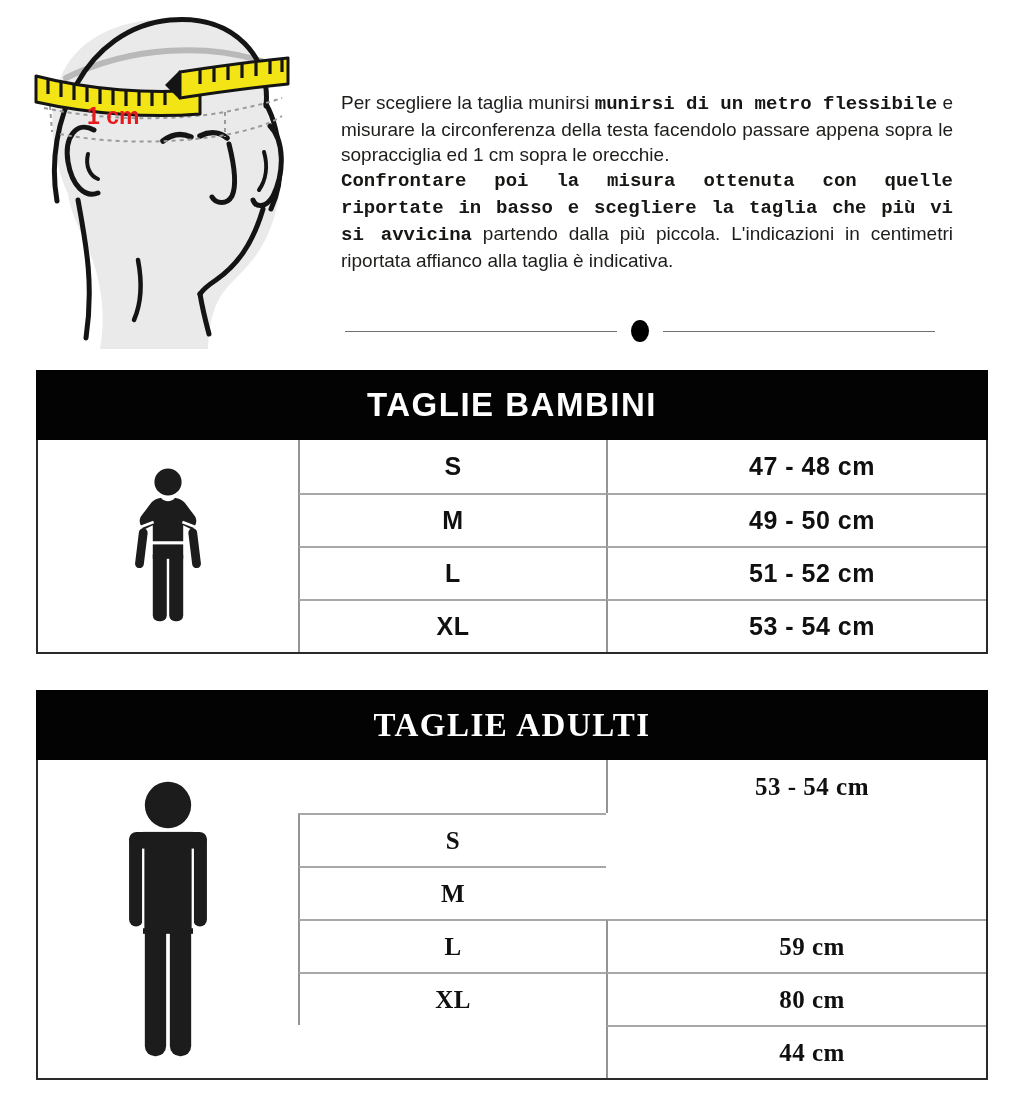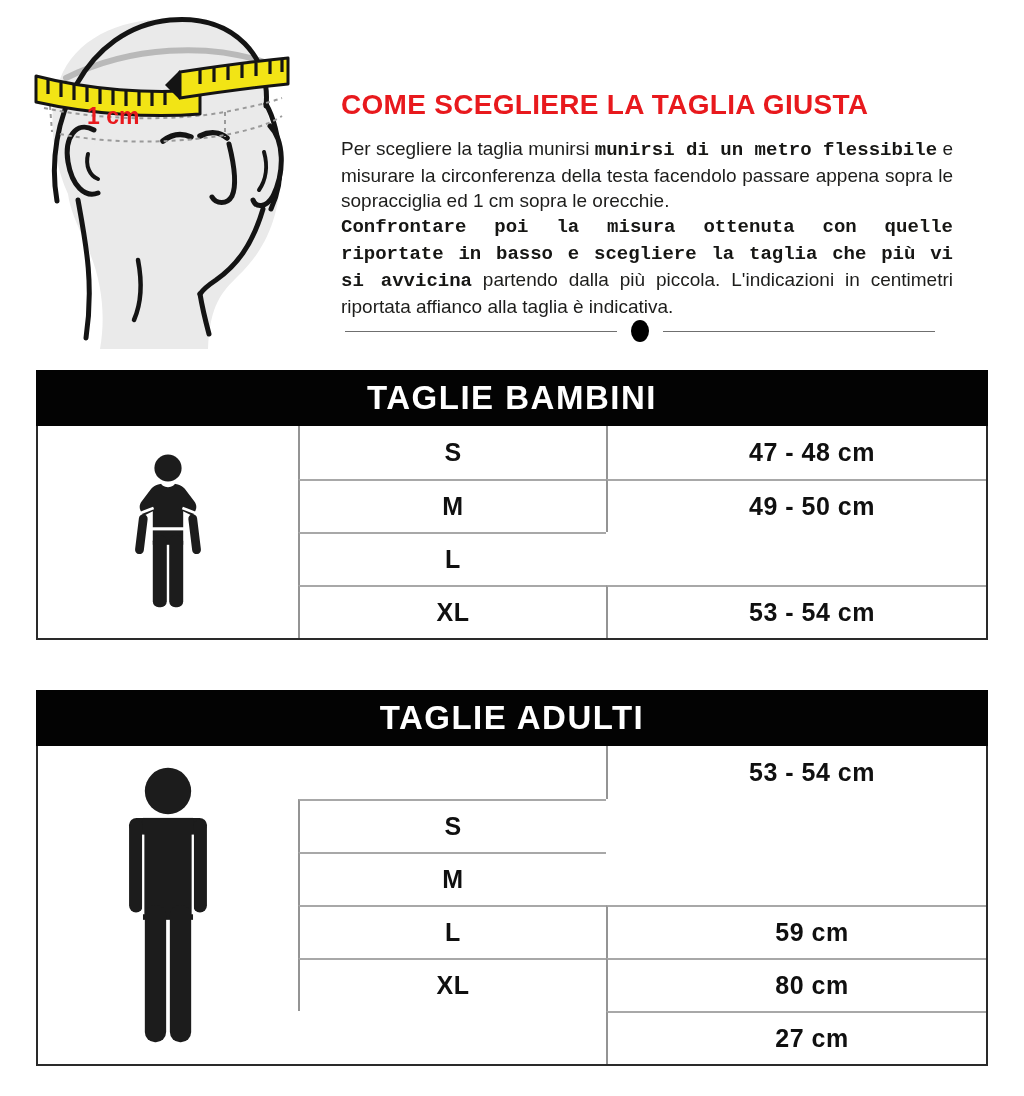--- a/index.html
+++ b/index.html
@@ -13,22 +13,22 @@
   .intro h1{margin:0 0 16px 0;font-size:28px;line-height:30px;font-weight:800;color:#e8191d;letter-spacing:.3px;}
   .intro p{margin:0;font-size:19px;line-height:25px;color:#1d1d1b;text-align:justify;}
   .intro b{font-weight:700;color:#161614;font-family:Liberation Mono, monospace;}
 
   .divider{position:absolute;left:345px;top:319px;width:590px;height:24px;display:flex;align-items:center;}
   .divider .line{flex:1;height:1px;background:#6f6f6f;}
   .divider .dot{width:18px;height:22px;background:#000;border-radius:50%;margin:0 14px;flex:0 0 auto;}
 
   .size-section{position:absolute;left:36px;width:952px;}
   .size-section.kids{top:370px;}
-  .size-section.adults{top:690px;}
-  .bar{height:56px;background:#030303;color:#fff;display:flex;align-items:center;justify-content:center;
+  .size-section.adults{top:690px;font-family:Liberation Serif, serif;}
+  .bar{height:70px;background:#030303;color:#fff;display:flex;align-items:center;justify-content:center;
        font-size:33px;font-weight:700;letter-spacing:1.5px;}
   .size-table{display:grid;grid-template-columns:260px 308px 1fr;
        border:2px solid #2a2a2a;border-top:none;box-sizing:border-box;background:#fff;}
   .size-table.rows4{grid-auto-rows:53px;}
   .size-table.rows6{grid-auto-rows:53px;}
   .icon-cell{grid-column:1;display:flex;align-items:center;justify-content:center;}
   .rows4 .icon-cell{grid-row:1 / span 4;}
   .rows6 .icon-cell{grid-row:1 / span 6;}
   .cell{display:flex;align-items:center;justify-content:center;font-size:25px;font-weight:700;color:#101010;letter-spacing:.5px;}
   .cell.size{grid-column:2;border-left:2px solid #949494;}
@@ -101,21 +101,20 @@
           <line x1="240" y1="57" x2="240" y2="70"></line>
         <line x1="252" y1="56" x2="252" y2="68"></line>
       </g>
       <path d="M150,66 L135,81 L150,96 Z" fill="#141414"></path>
 
       <text x="57" y="120" font-family="Liberation Sans, sans-serif" font-size="23" font-weight="bold" fill="#e8191d">1 cm</text>
     </svg>
   </div>
 
   <div class="intro">
-    <h1>COME SCEGLIERE LA TAGLIA GIUSTA</h1>
     <p><span>Per scegliere la taglia munirsi </span><b>munirsi di un metro flessibile</b><span> e misurare la circonferenza della testa facendolo passare appena sopra le sopracciglia ed 1 cm sopra le orecchie.</span><br>
     <b>Confrontare poi la misura ottenuta con quelle riportate in basso e scegliere la taglia che più vi si avvicina</b><span> partendo dalla più piccola. L'indicazioni in centimetri riportata affianco alla taglia è indicativa.</span></p>
   </div>
 
   <div class="divider">
     <span class="line"></span>
     <span class="dot"></span>
     <span class="line"></span>
   </div>
 
@@ -136,20 +135,21 @@
           <path d="M41,38 a9,6 0 0 0 18,0 Z" fill="#ffffff"></path>
           <line x1="15" y1="76.5" x2="32" y2="70" stroke="#ffffff" stroke-width="3.5"></line>
           <line x1="85" y1="76.5" x2="68" y2="70" stroke="#ffffff" stroke-width="3.5"></line>
         </svg>
       </div>
       <div class="cell size">S</div>
       <div class="cell range">47 - 48 cm</div>
       <div class="cell size bt">M</div>
       <div class="cell range bt">49 - 50 cm</div>
       <div class="cell size bt">L</div>
+      <div class="cell range bt">51 - 52 cm</div>
       <div class="cell size bt">XL</div>
       <div class="cell range bt">53 - 54 cm</div>
     </div>
   </section>
 
   <section class="size-section adults">
     <div class="bar">TAGLIE ADULTI</div>
     <div class="size-table rows6">
       <div class="icon-cell">
         <svg width="102" height="278" viewBox="0 0 110 300">
@@ -166,17 +166,17 @@
           <rect x="80.5" y="74" width="2.5" height="86" fill="#ffffff"></rect>
         </svg>
       </div>
       <div class="cell range">53 - 54 cm</div>
       <div class="cell size bt">S</div>
       <div class="cell size bt">M</div>
       <div class="cell size bt">L</div>
       <div class="cell range bt">59 cm</div>
       <div class="cell size bt">XL</div>
       <div class="cell range bt">80 cm</div>
-      <div class="cell range bt">27 cm</div>
+      <div class="cell range bt">44 cm</div>
     </div>
   </section>
 
 </div>
 
 </body></html>

